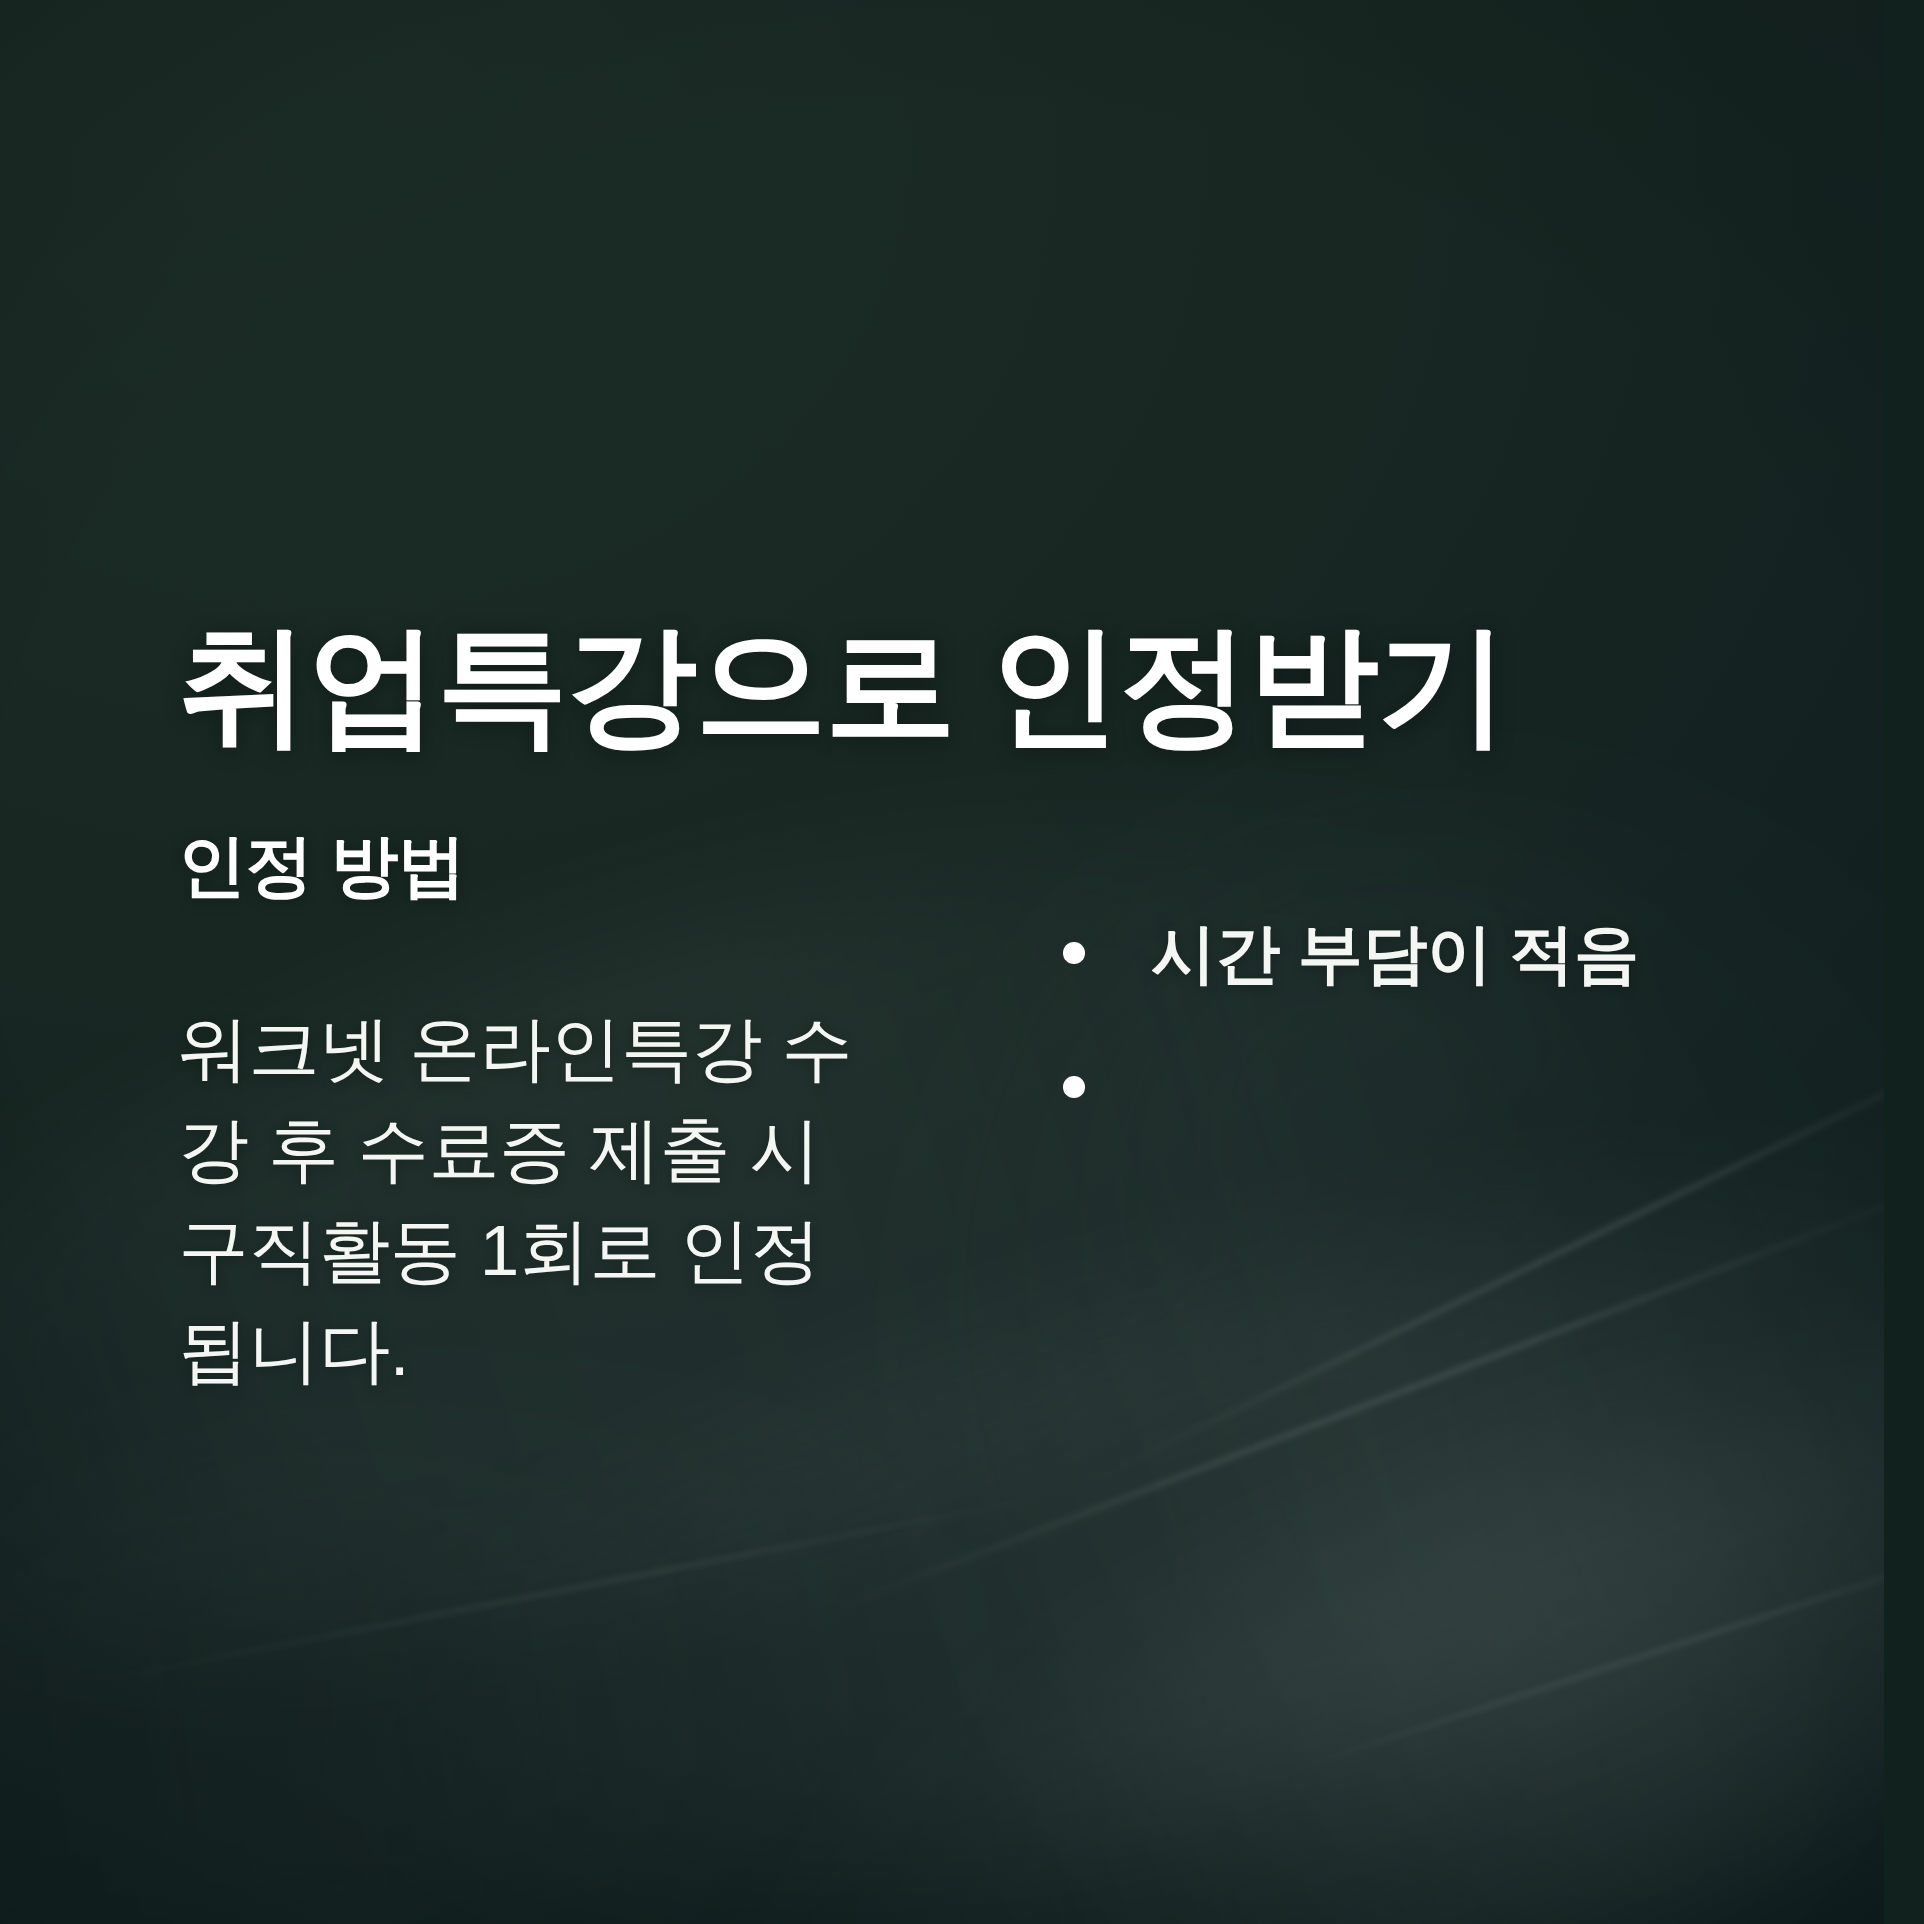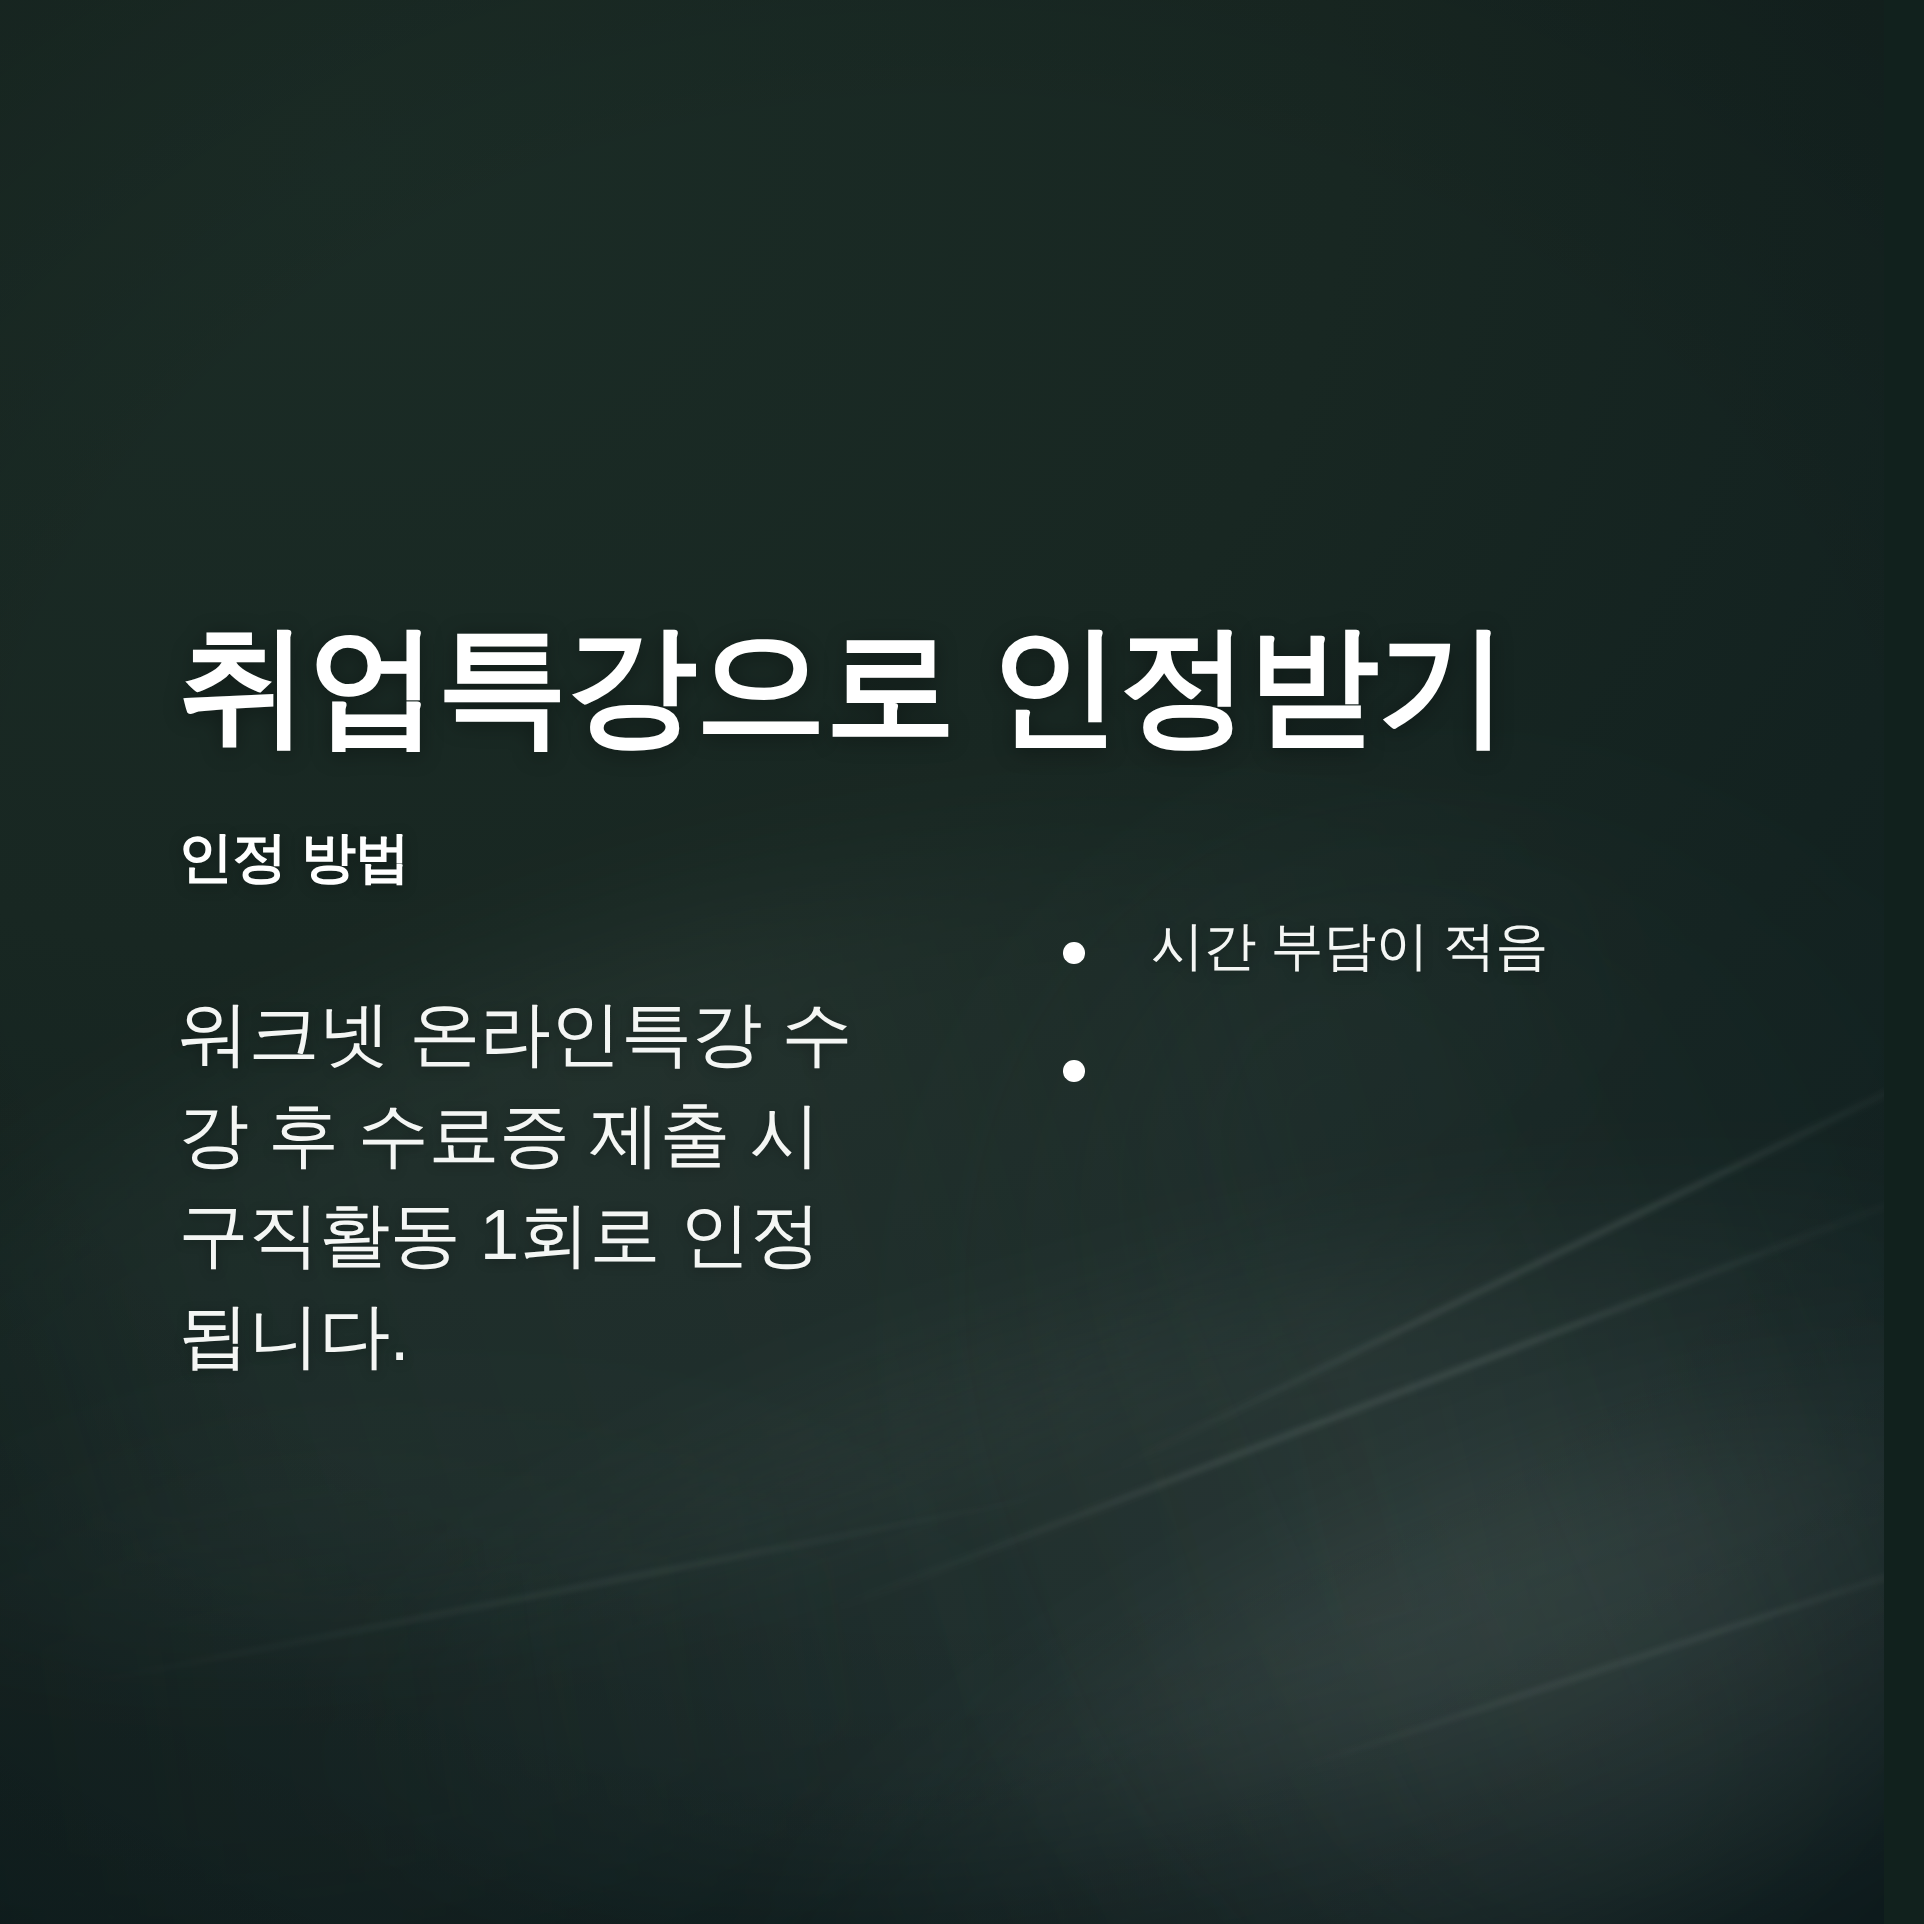--- a/index.html
+++ b/index.html
@@ -162,21 +162,21 @@
   }
 
   .col {
     position: absolute;
     top: 0;
   }
   .col-left  { left: 178px; width: 722px; }
   .col-right { left: 1044px; width: 762px; }
 
   .col-heading {
-    font-size: 55px;
+    font-size: 68px;
     font-weight: 700;
     line-height: 1.16;
     letter-spacing: -0.8px;
     color: #ffffff;
     margin: 0 0 0 0;
     text-shadow: 0 2.4px 14.4px rgba(0,0,0,0.3);
   }
 
   .col-body {
     margin-top: 94px;
@@ -192,22 +192,22 @@
   .bullet-list {
     list-style: none;
     margin: 84px 0 0 0;
     padding: 0;
   }
 
   .bullet-item {
     position: relative;
     padding-left: 107px;
     margin-bottom: 47px;
-    font-size: 53px;
-    font-weight: 400;
+    font-size: 65px;
+    font-weight: 700;
     line-height: 1.34;
     letter-spacing: -0.4px;
     color: #f4f6f4;
     text-shadow: 0 1.6px 11.2px rgba(0,0,0,0.28);
   }
   .bullet-item:last-child { margin-bottom: 0; }
 
   .bullet-dot {
     position: absolute;
     left: 19px;

